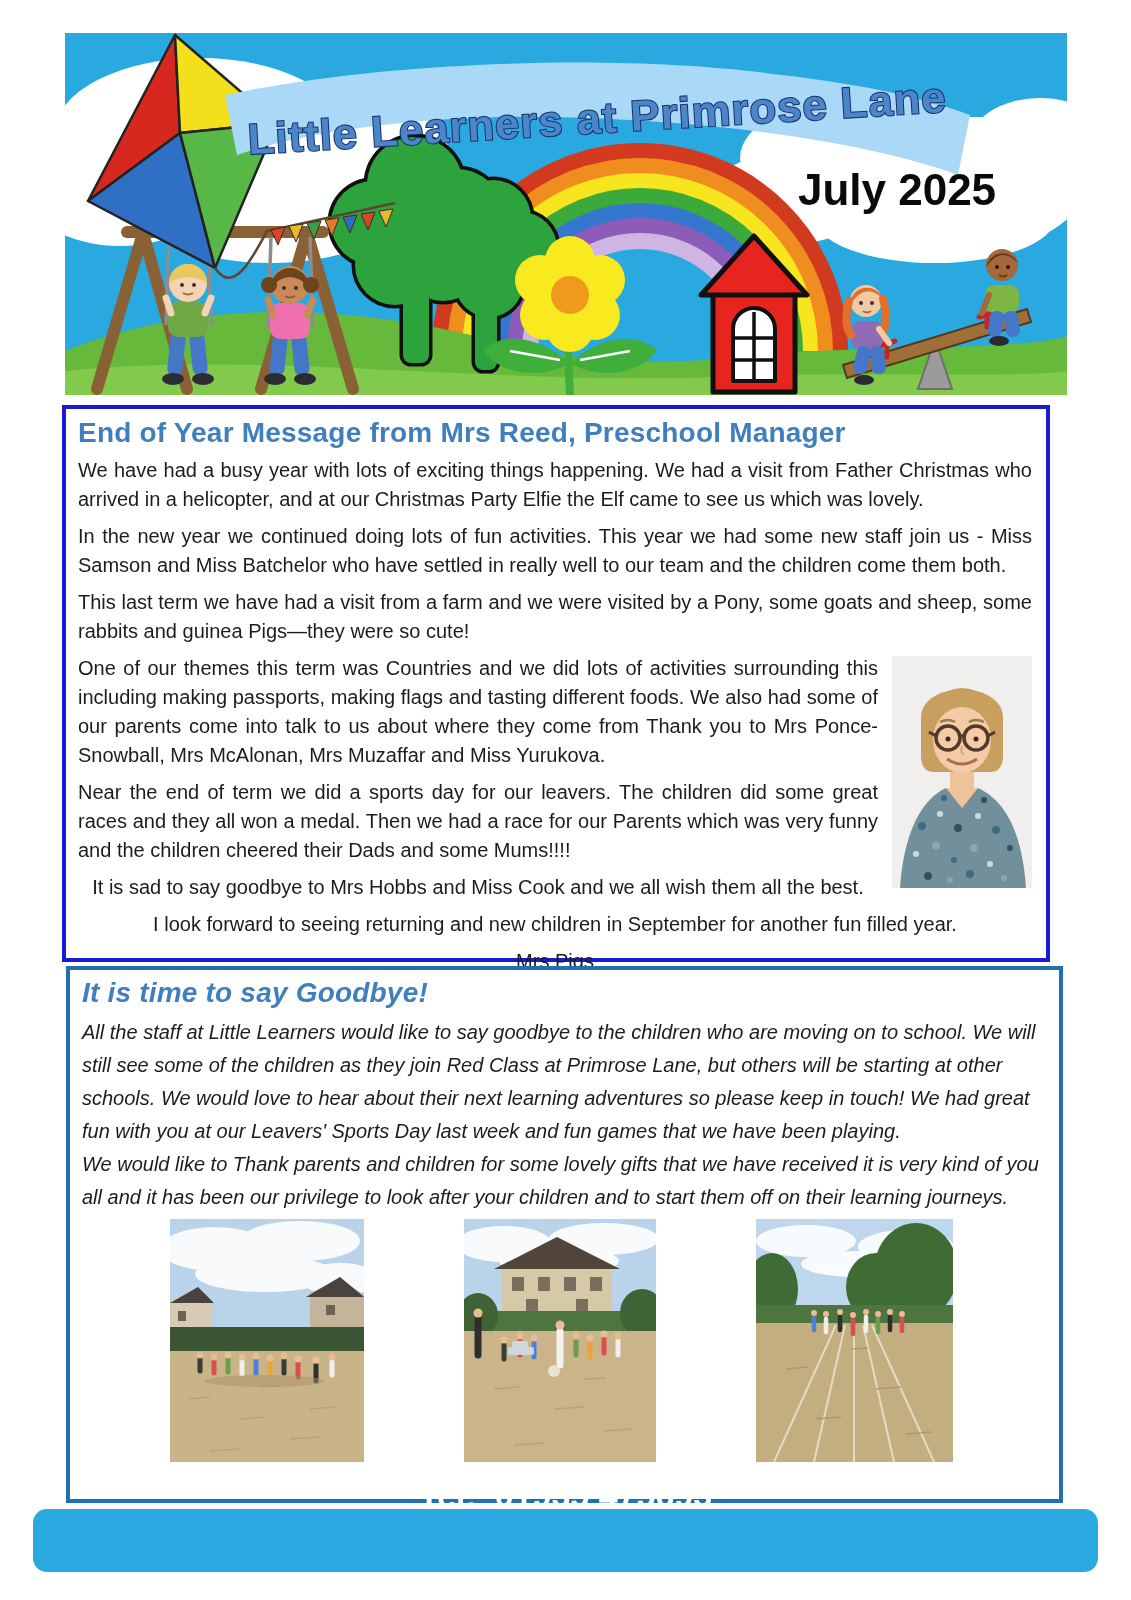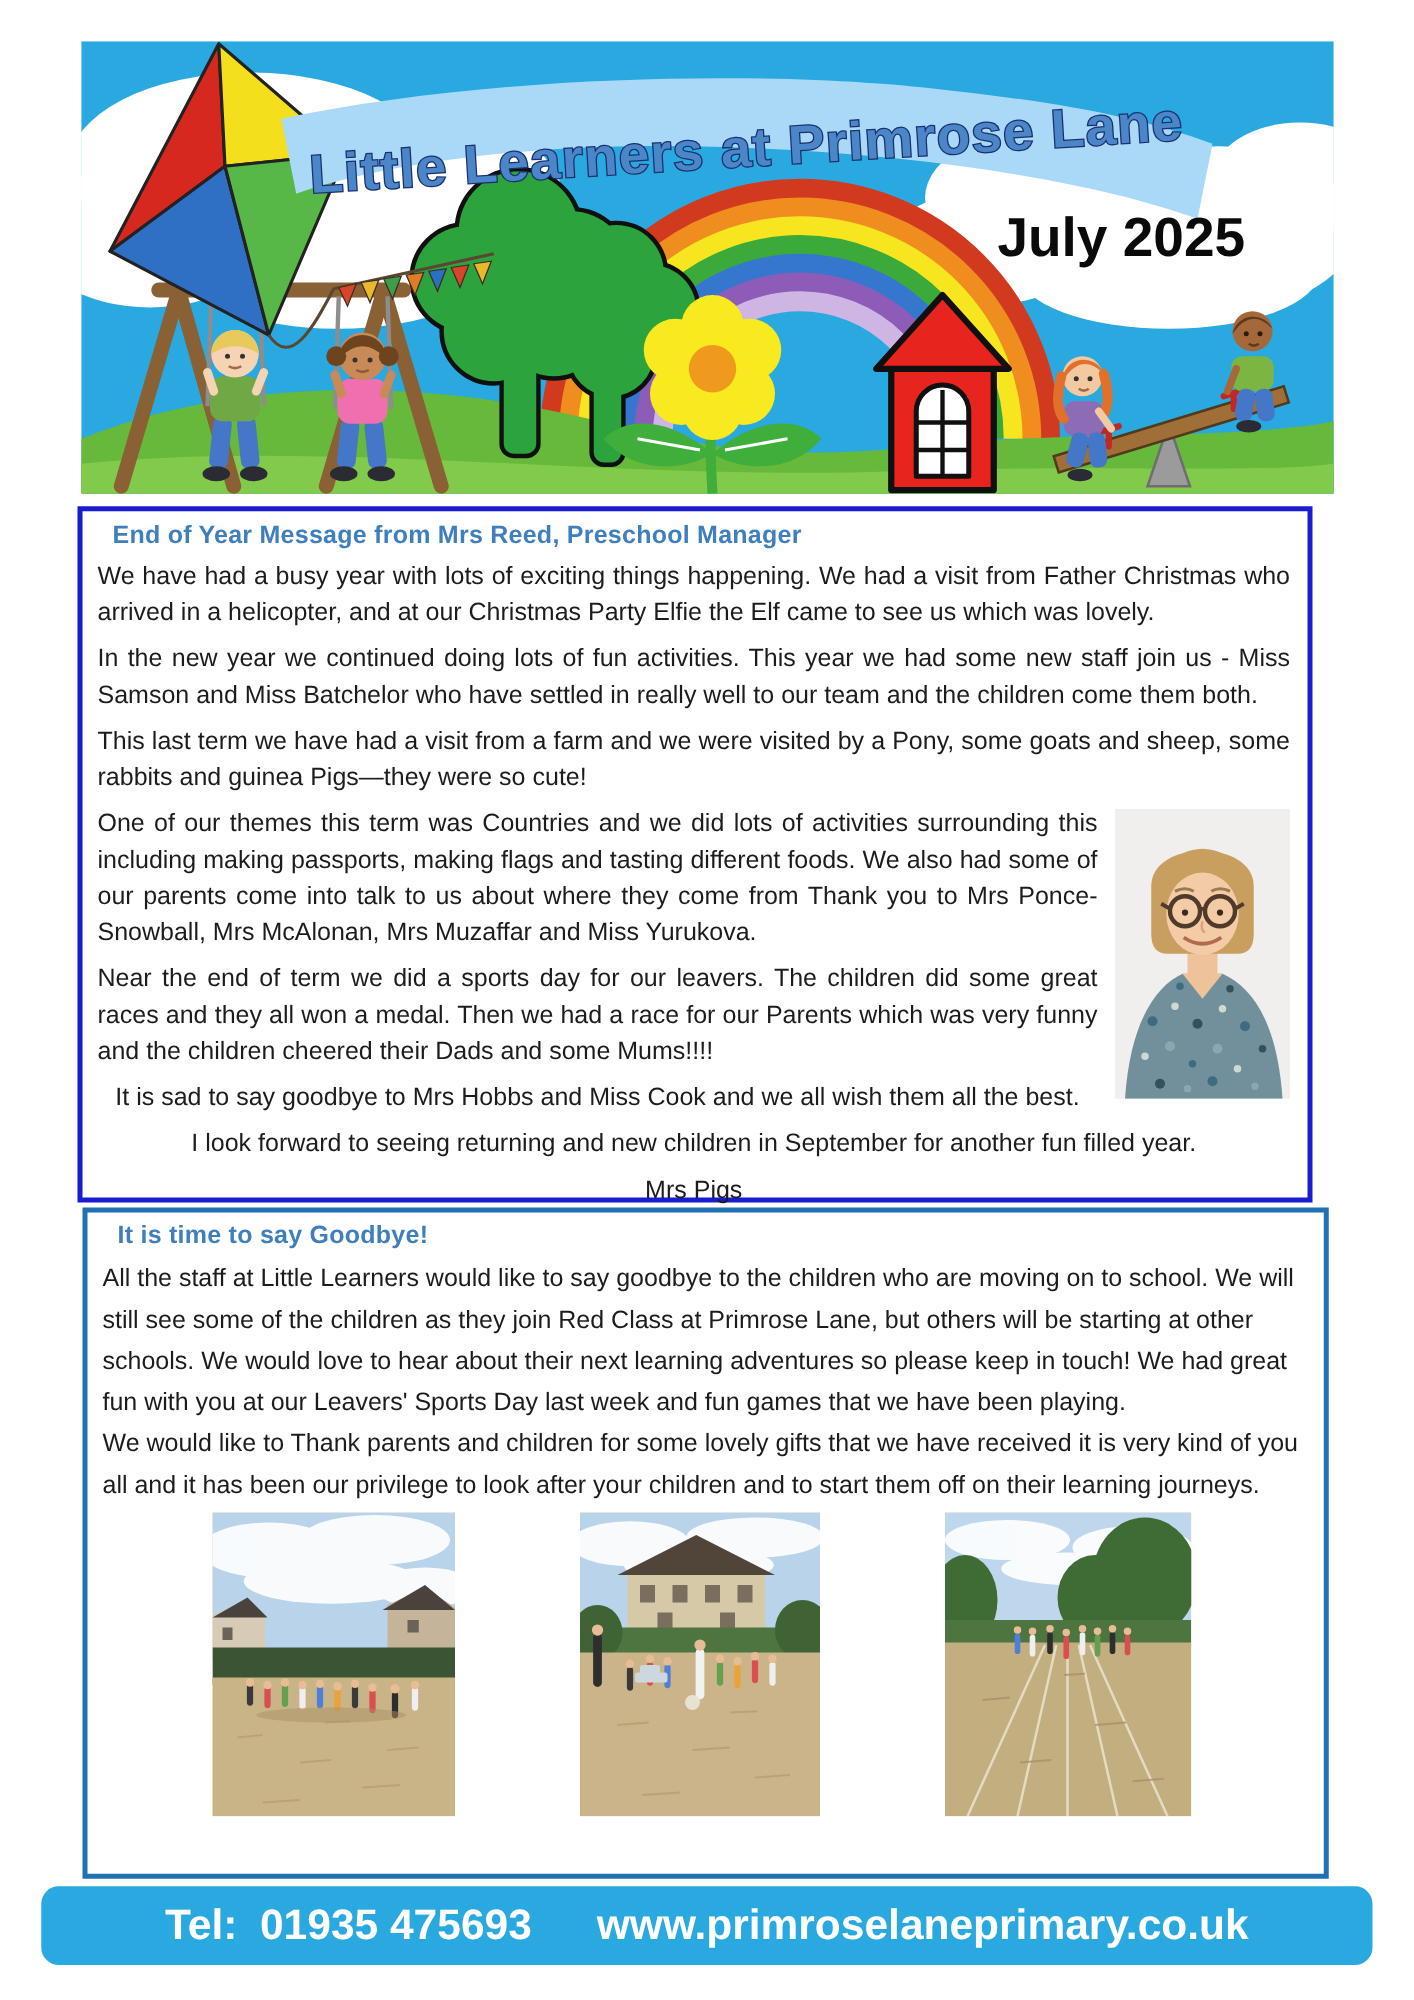--- a/index.html
+++ b/index.html
@@ -7,36 +7,36 @@
   .page{position:absolute;inset:0;background:#ffffff;overflow:hidden;}
 
   
   .header-art{position:absolute;left:65px;top:33px;width:1002px;height:362px;}
   .header-art svg{display:block;width:100%;height:100%;}
   svg text{font-family:"Liberation Sans",sans-serif;}
 
   
   .section{box-sizing:border-box;background:#ffffff;position:absolute;}
   .section-1{left:62px;top:405px;width:988px;height:557px;border:4px solid #1b1bd1;padding:6px 14px 0 12px;}
-  .section-2{left:66px;top:966px;width:997px;height:537px;border:4px solid #2070b4;padding:5px 16px 0 12px;}
-  .sec-heading{margin:2px 0 7px 12px;font-size:20px;font-weight:bold;color:#3f7fbe;letter-spacing:.2px;}
+  .section-2{left:66px;top:966px;width:997px;height:537px;border:4px solid #2070b4;padding:5px 16px 0 12px;font-style:italic;}
+  .sec-heading{margin:2px 0 7px 0;font-size:28px;font-weight:bold;color:#3f7fbe;letter-spacing:.2px;}
   .section-1 p{margin:0 0 8px 0;font-size:20px;line-height:29px;text-align:justify;}
   .section-1 p.no-just{text-align:center;}
   .section-2 p{margin:0;font-size:20px;line-height:33px;text-align:left;}
 
   .reed-wrap{float:right;width:140px;height:232px;margin:2px 0 4px 14px;}
   .reed-wrap svg{display:block;width:100%;height:100%;}
 
   .photo-row{display:flex;margin:5px 0 0 88px;gap:100px;}
   .photo{display:block;}
 
   
   .footer-bar{position:absolute;left:33px;top:1509px;width:1065px;height:63px;background:#29a9e0;
     border-radius:14px;display:flex;align-items:center;justify-content:center;gap:52px;
-    color:#ffffff;font-weight:bold;font-size:34px;}
+    color:#ffffff;font-weight:bold;font-size:34px;flex-direction:column;}
   .footer-bar .tel-label{margin-right:18px;}
   .footer-bar a{color:#ffffff;text-decoration:none;text-align:right;}
 </style>
 </head>
 <body>
 
 <div class="page">
 
   <div class="header-art">
     <svg viewBox="0 0 1002 362">

